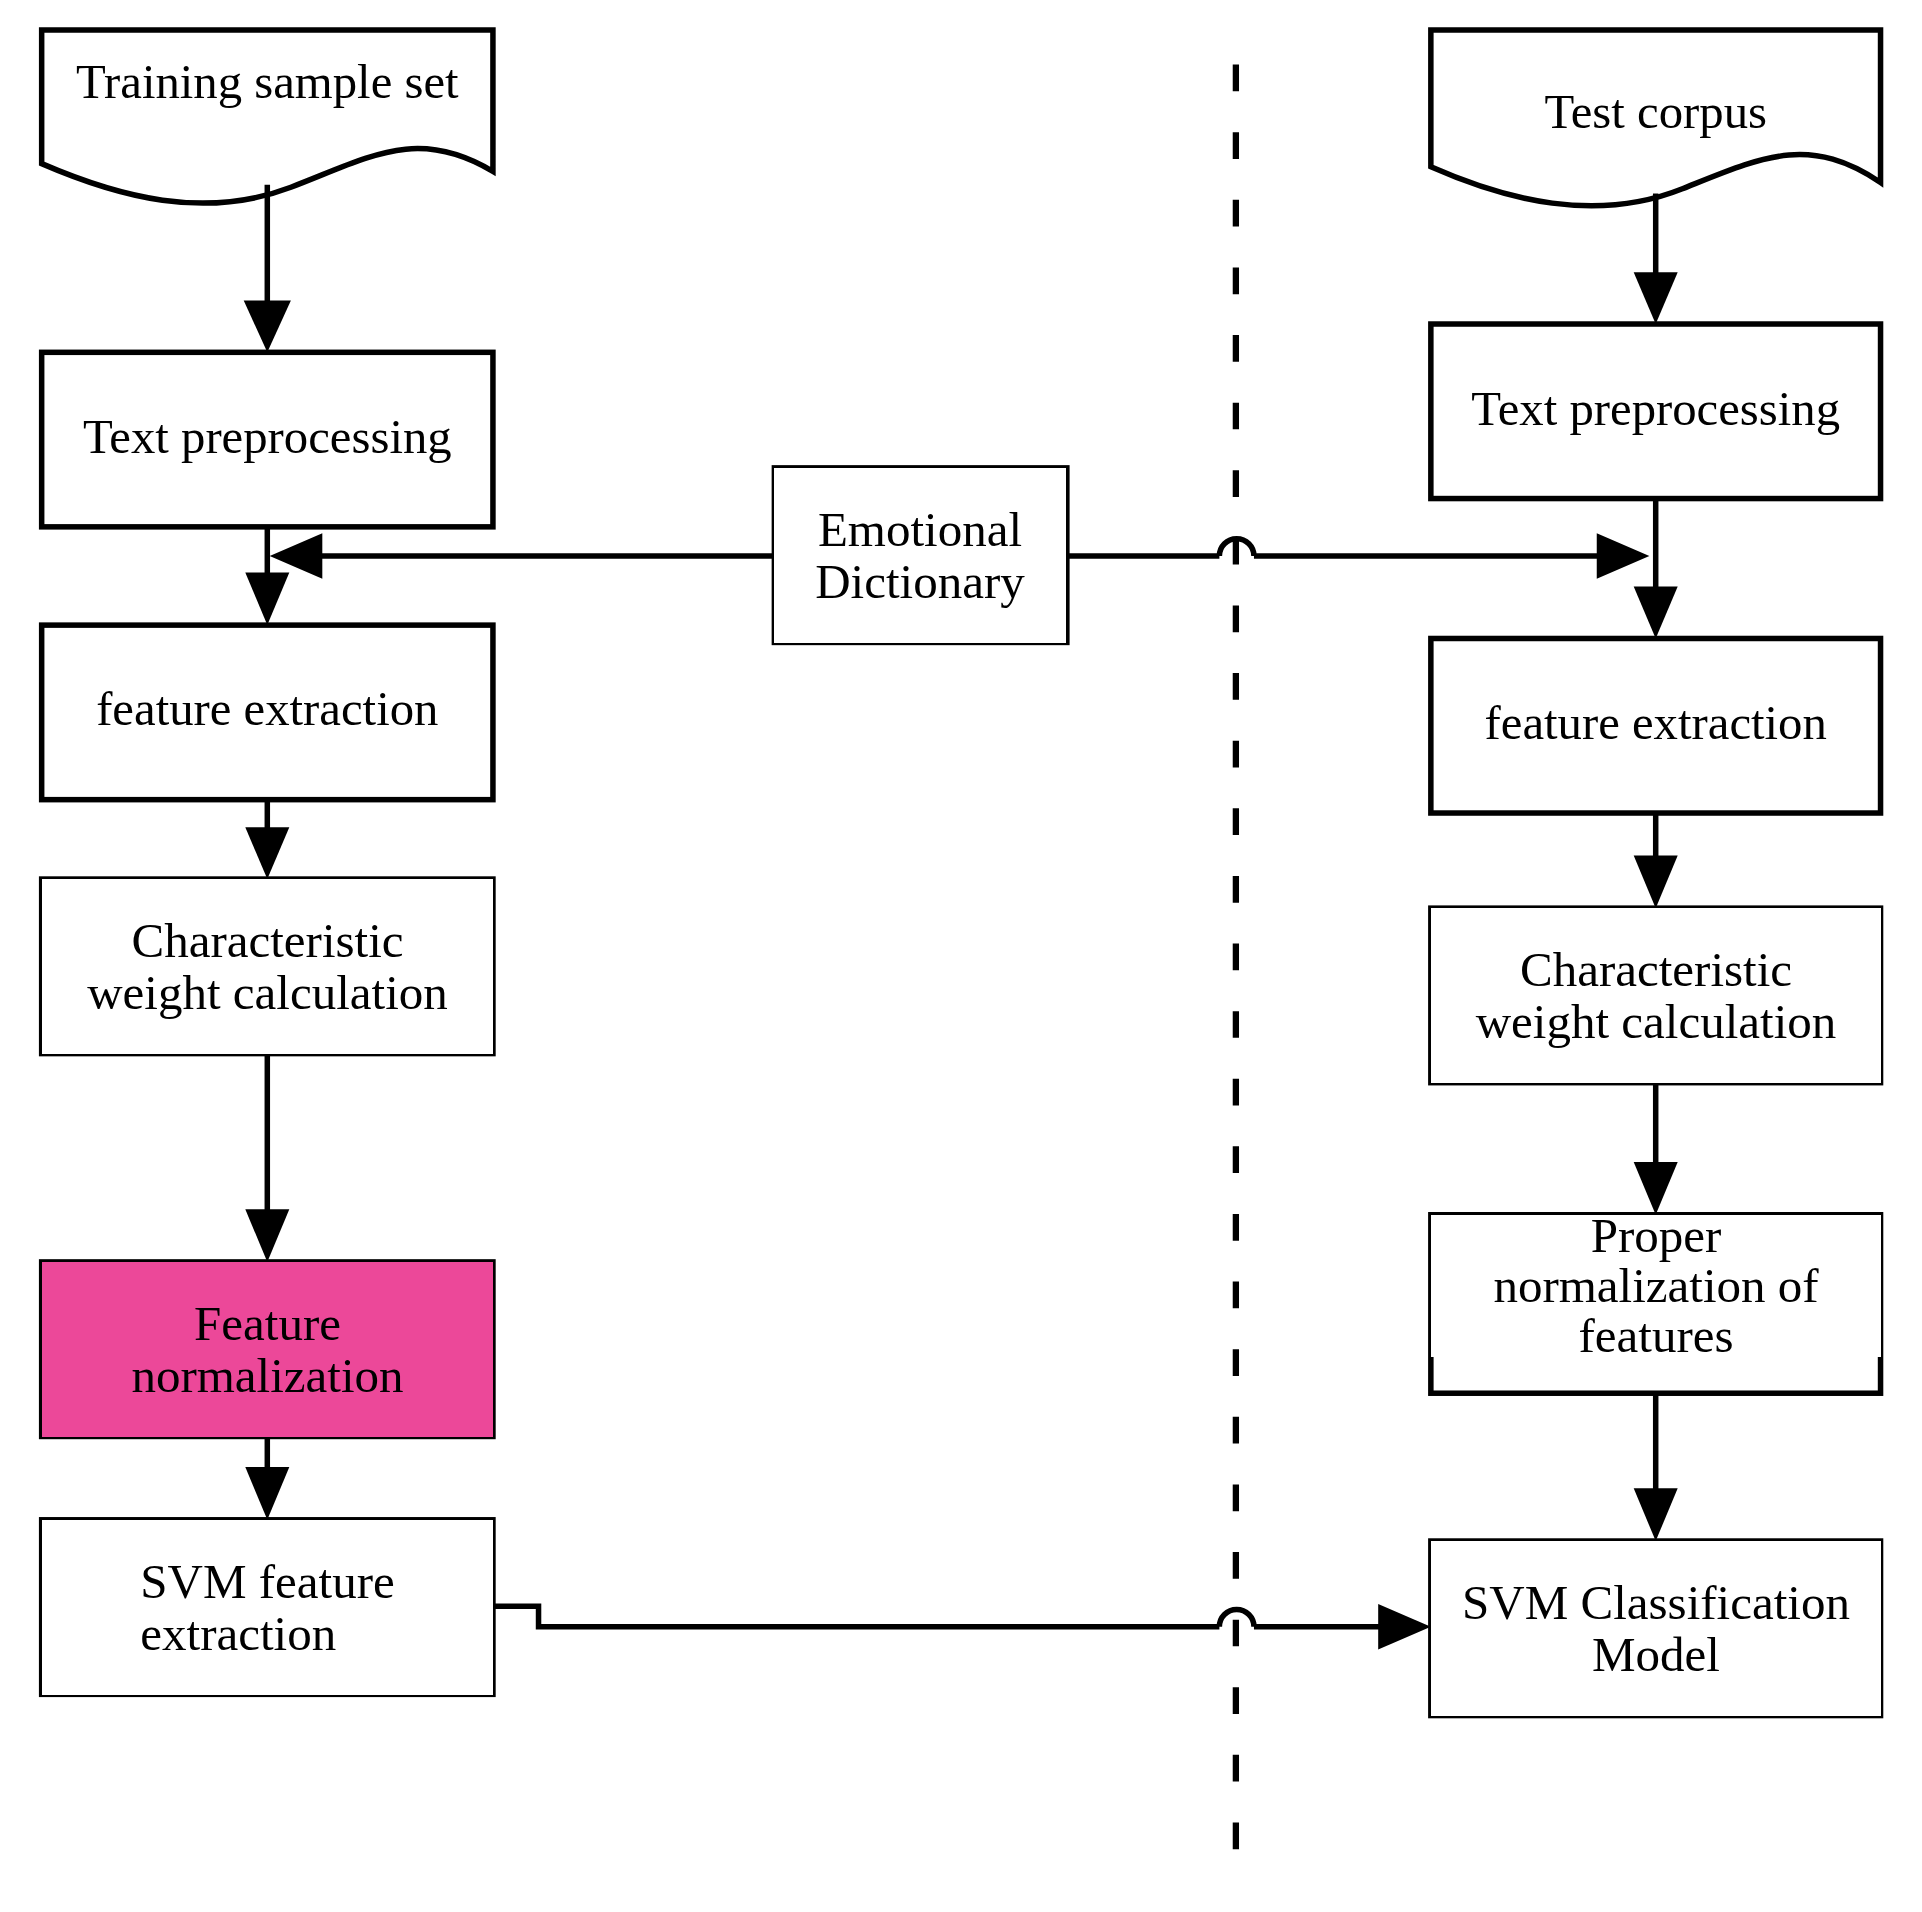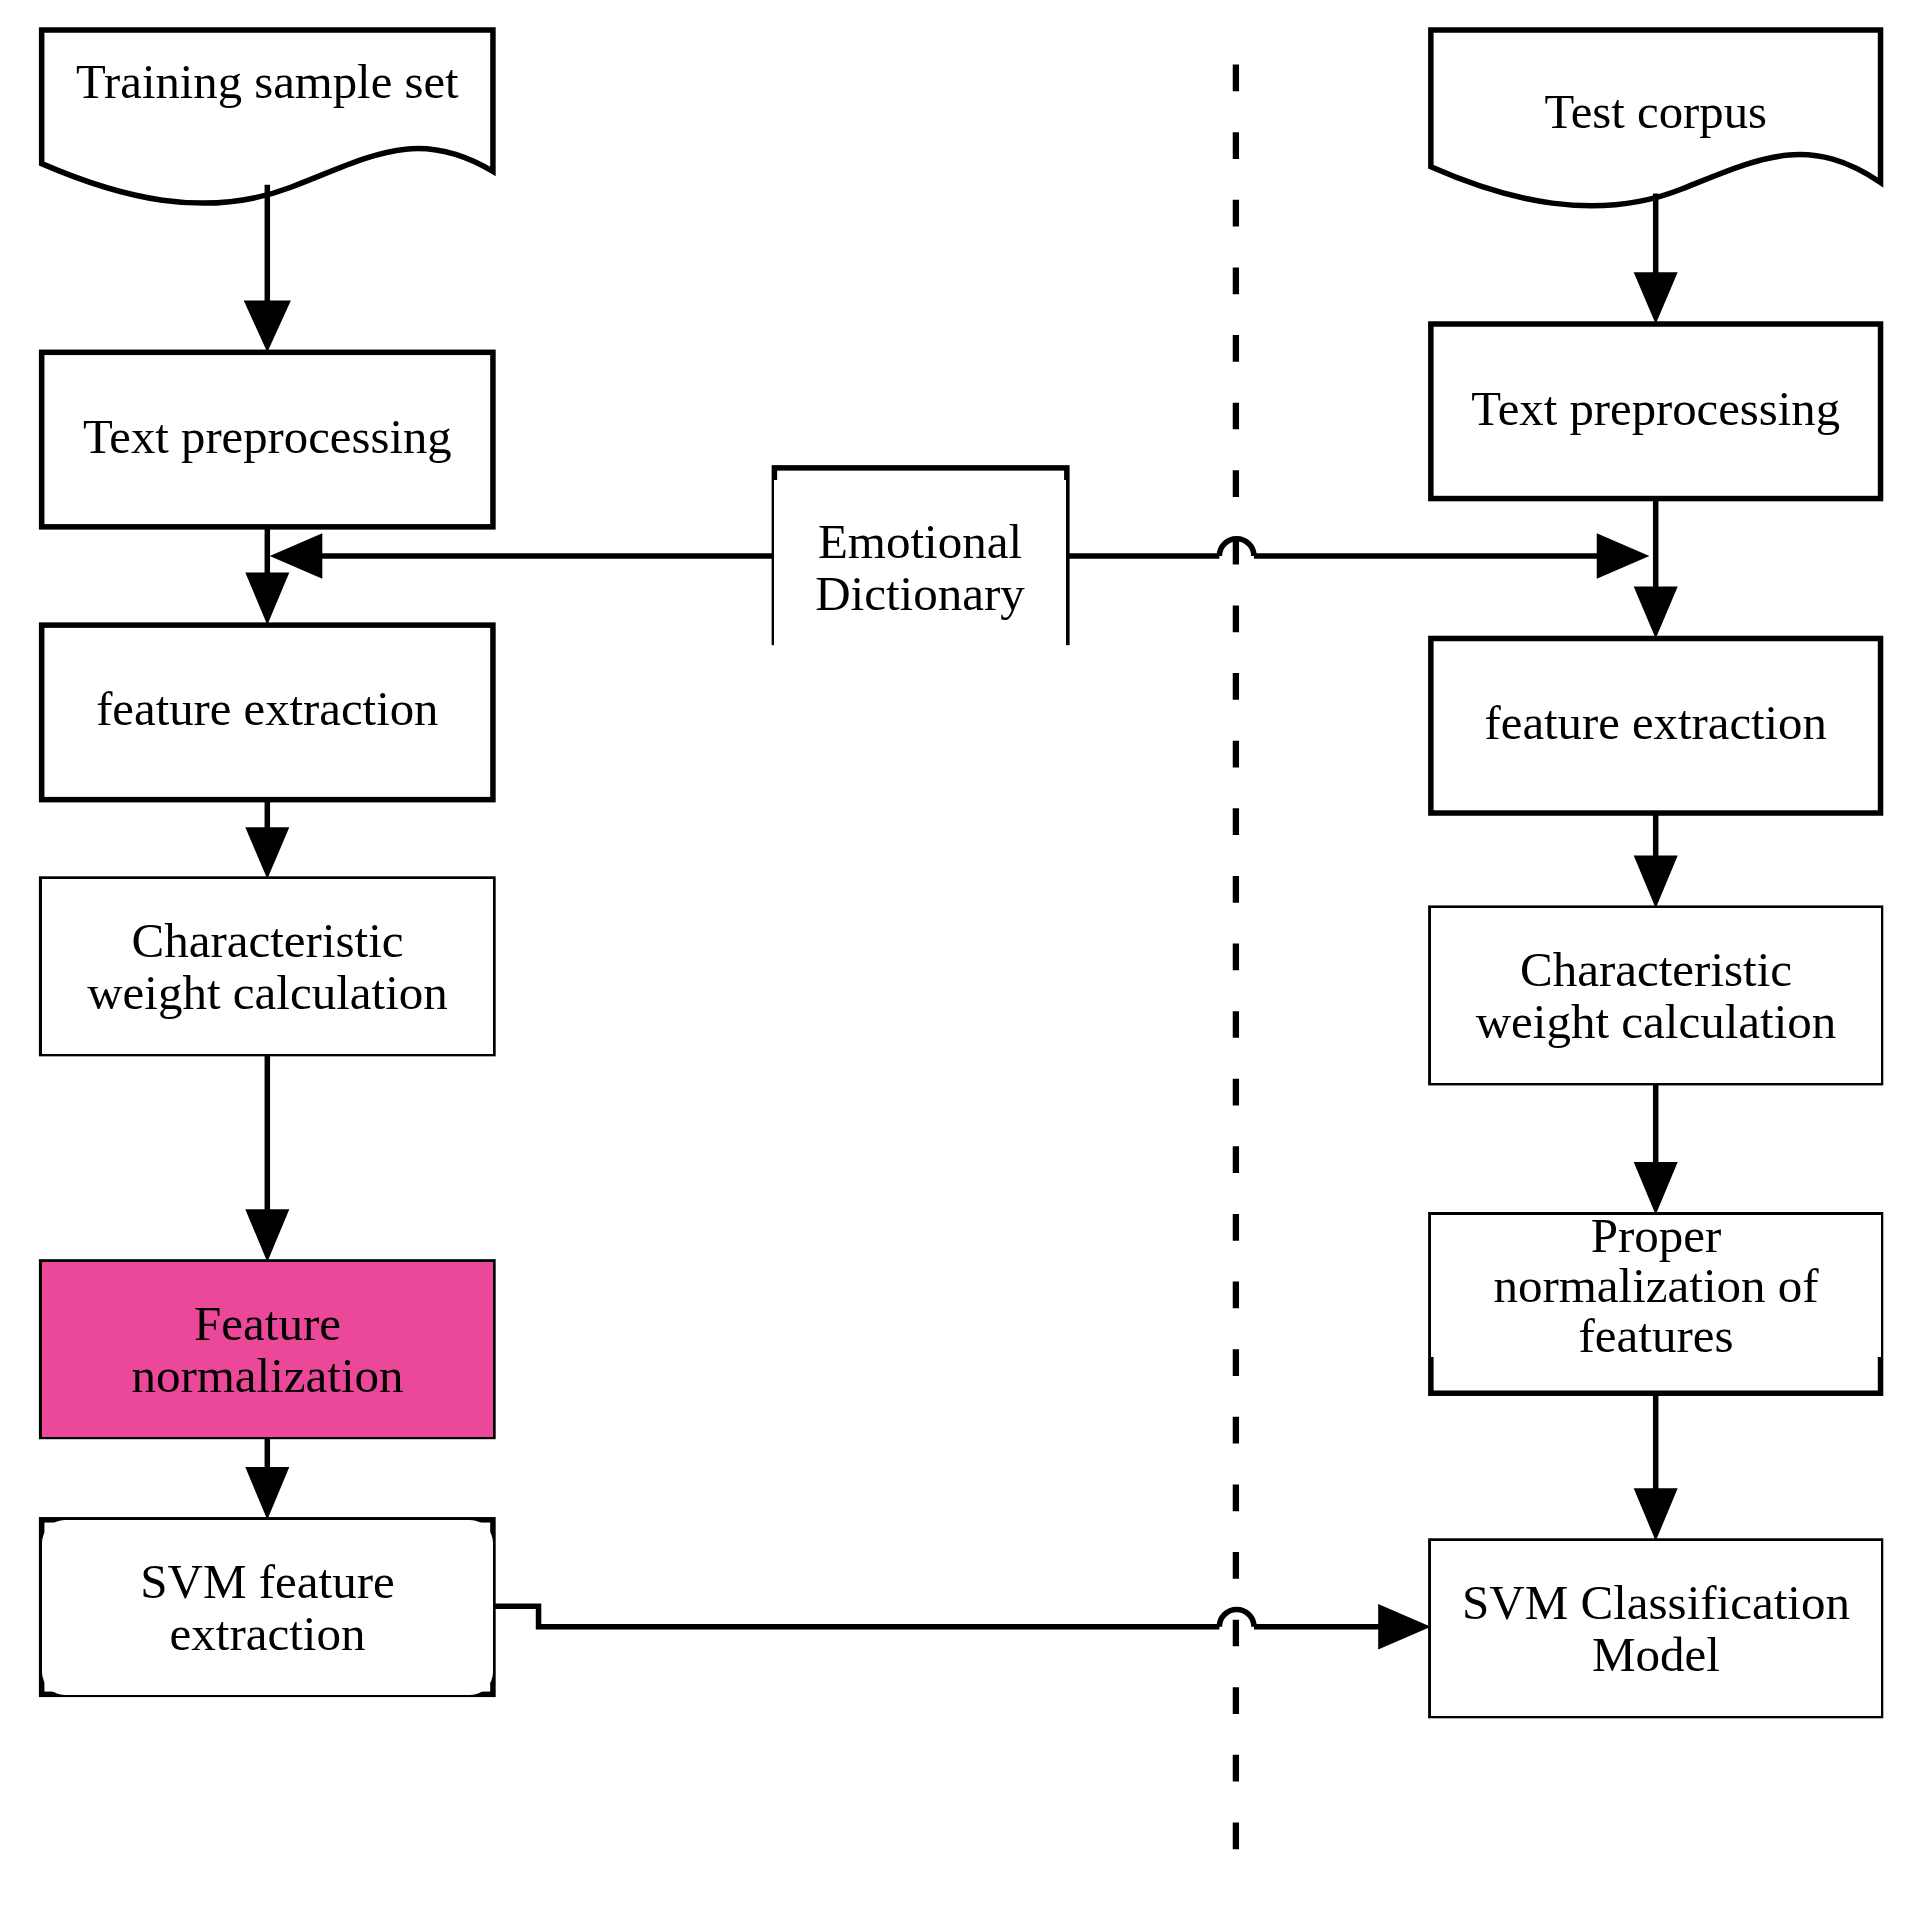--- a/index.html
+++ b/index.html
@@ -211,24 +211,24 @@
     <line class="divider" x1="1572" y1="82" x2="1572" y2="2400"></line>
 
   </svg>
 
   <div style="position:absolute;left:42px;top:879px;width:451px;height:175px;display:flex;align-items:center;justify-content:center;font-family:'Liberation Serif','DejaVu Serif',serif;font-size:49px;line-height:1.05;text-align:center;white-space:pre-line;background:#fff;pointer-events:none;">Characteristic
 weight calculation</div>
 
   <div style="position:absolute;left:42px;top:1262px;width:451px;height:175px;display:flex;align-items:center;justify-content:center;font-family:'Liberation Serif','DejaVu Serif',serif;font-size:49px;line-height:1.05;text-align:center;white-space:pre-line;background:#ec4899;pointer-events:none;">Feature
 normalization</div>
 
-  <div style="position:absolute;left:42px;top:1520px;width:451px;height:175px;display:flex;align-items:center;justify-content:center;font-family:'Liberation Serif','DejaVu Serif',serif;font-size:49px;line-height:1.05;text-align:center;white-space:pre-line;background:#fff;pointer-events:none;border-radius:23px;">SVM feature
+  <div style="position:absolute;left:42px;top:1520px;width:451px;height:175px;display:flex;align-items:center;justify-content:center;font-family:'Liberation Serif','DejaVu Serif',serif;font-size:49px;line-height:1.05;white-space:pre-line;background:#fff;pointer-events:none;">SVM feature
 extraction</div>
 
-  <div style="position:absolute;left:774px;top:468px;width:292px;height:175px;display:flex;align-items:center;justify-content:center;font-family:'Liberation Serif','DejaVu Serif',serif;font-size:49px;line-height:1.05;text-align:center;white-space:pre-line;background:#fff;pointer-events:none;margin-top:12px;">Emotional
+  <div style="position:absolute;left:774px;top:468px;width:292px;height:175px;display:flex;align-items:center;justify-content:center;font-family:'Liberation Serif','DejaVu Serif',serif;font-size:49px;line-height:1.05;text-align:center;white-space:pre-line;background:#fff;pointer-events:none;">Emotional
 Dictionary</div>
 
   <div style="position:absolute;left:1431px;top:908px;width:450px;height:175px;display:flex;align-items:center;justify-content:center;font-family:'Liberation Serif','DejaVu Serif',serif;font-size:49px;line-height:1.05;text-align:center;white-space:pre-line;background:#fff;pointer-events:none;">Characteristic
 weight calculation</div>
 
   <div style="position:absolute;left:1431px;top:1215px;width:450px;height:142px;display:flex;align-items:center;justify-content:center;font-family:'Liberation Serif','DejaVu Serif',serif;font-size:49px;line-height:1.02;text-align:center;white-space:pre-line;background:#fff;pointer-events:none;">Proper
 normalization of
 features</div>
 
   <div style="position:absolute;left:1431px;top:1541px;width:450px;height:175px;display:flex;align-items:center;justify-content:center;font-family:'Liberation Serif','DejaVu Serif',serif;font-size:49px;line-height:1.05;text-align:center;white-space:pre-line;background:#fff;pointer-events:none;">SVM Classification

